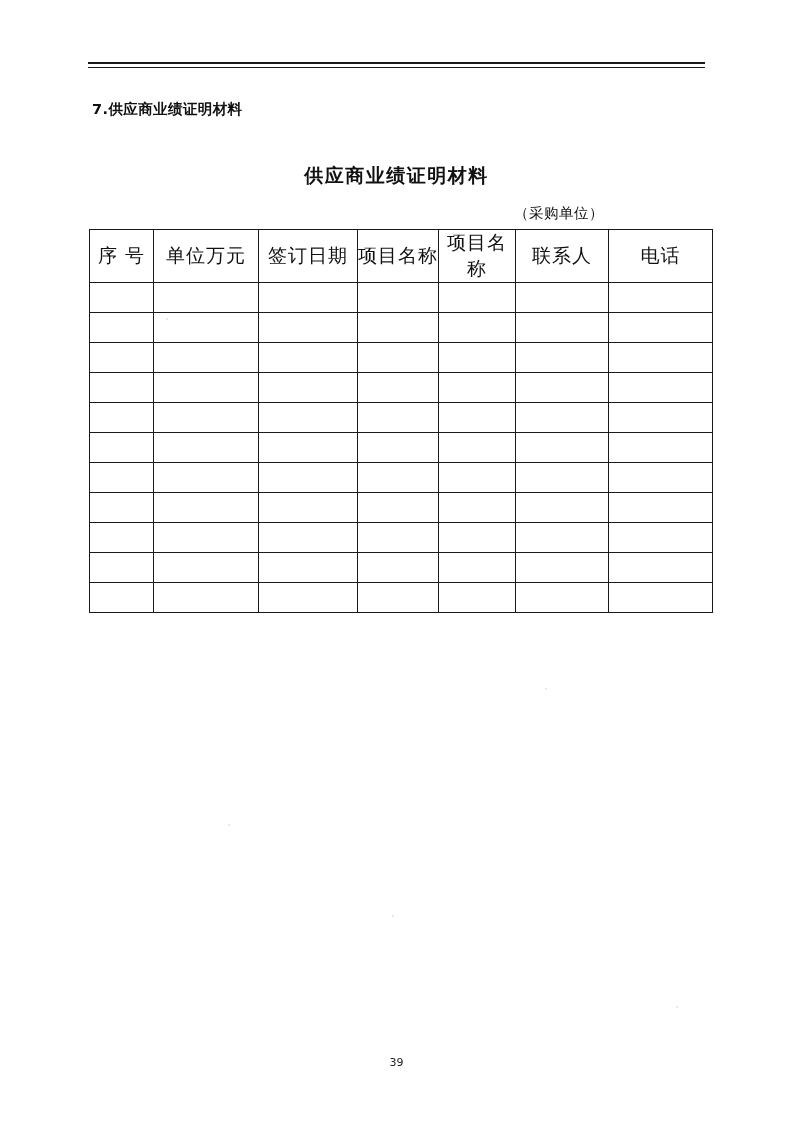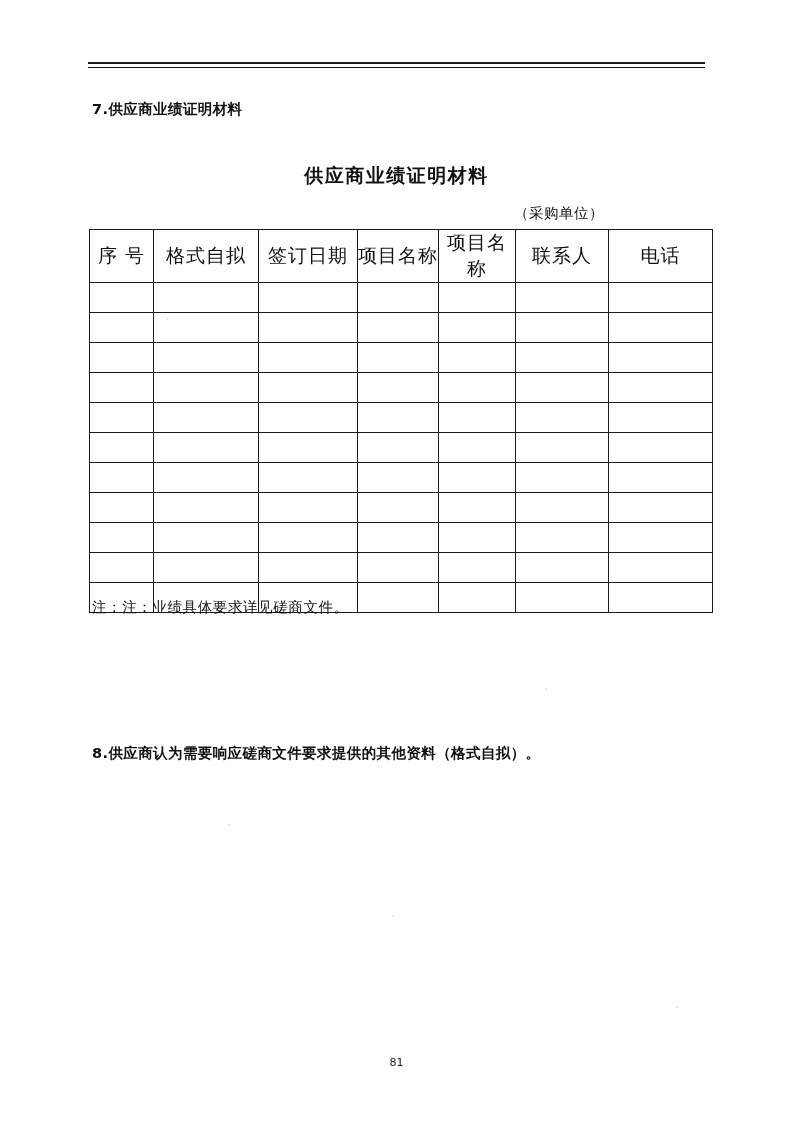--- a/index.html
+++ b/index.html
@@ -168,21 +168,21 @@
   <div class="section-line">7.供应商业绩证明材料</div>
 
   <div class="doc-title">供应商业绩证明材料</div>
 
   <div class="unit-note">（采购单位）</div>
 
   <table class="perf-table">
     <thead>
       <tr>
         <th class="col-seq">序 号</th>
-        <th class="col-proj">格式自拟</th>
+        <th class="col-proj">单位万元</th>
         <th class="col-buyer">签订日期</th>
         <th class="col-date">项目名称</th>
         <th class="col-total">项目名称</th>
         <th class="col-contact">联系人</th>
         <th class="col-phone">电话</th>
       </tr>
     </thead>
     <tbody>
       <tr>
         <td class="col-seq"></td>
@@ -279,24 +279,22 @@
         <td class="col-proj"></td>
         <td class="col-buyer"></td>
         <td class="col-date"></td>
         <td class="col-total"></td>
         <td class="col-contact"></td>
         <td class="col-phone"></td>
       </tr>
     </tbody>
   </table>
 
-  <div class="table-note">注：注：业绩具体要求详见磋商文件。</div>
-
-  <div class="section-line-8">8.供应商认为需要响应磋商文件要求提供的其他资料（格式自拟）。</div>
-
-  <div class="page-number">81</div>
+
+
+  <div class="page-number">39</div>
 
   <div class="speck" style="left:166px; top:318px;"></div>
   <div class="speck" style="left:228px; top:824px;"></div>
   <div class="speck" style="left:392px; top:915px;"></div>
   <div class="speck" style="left:676px; top:1006px;"></div>
   <div class="speck" style="left:545px; top:688px;"></div>
 </div>
 
 </body></html>

